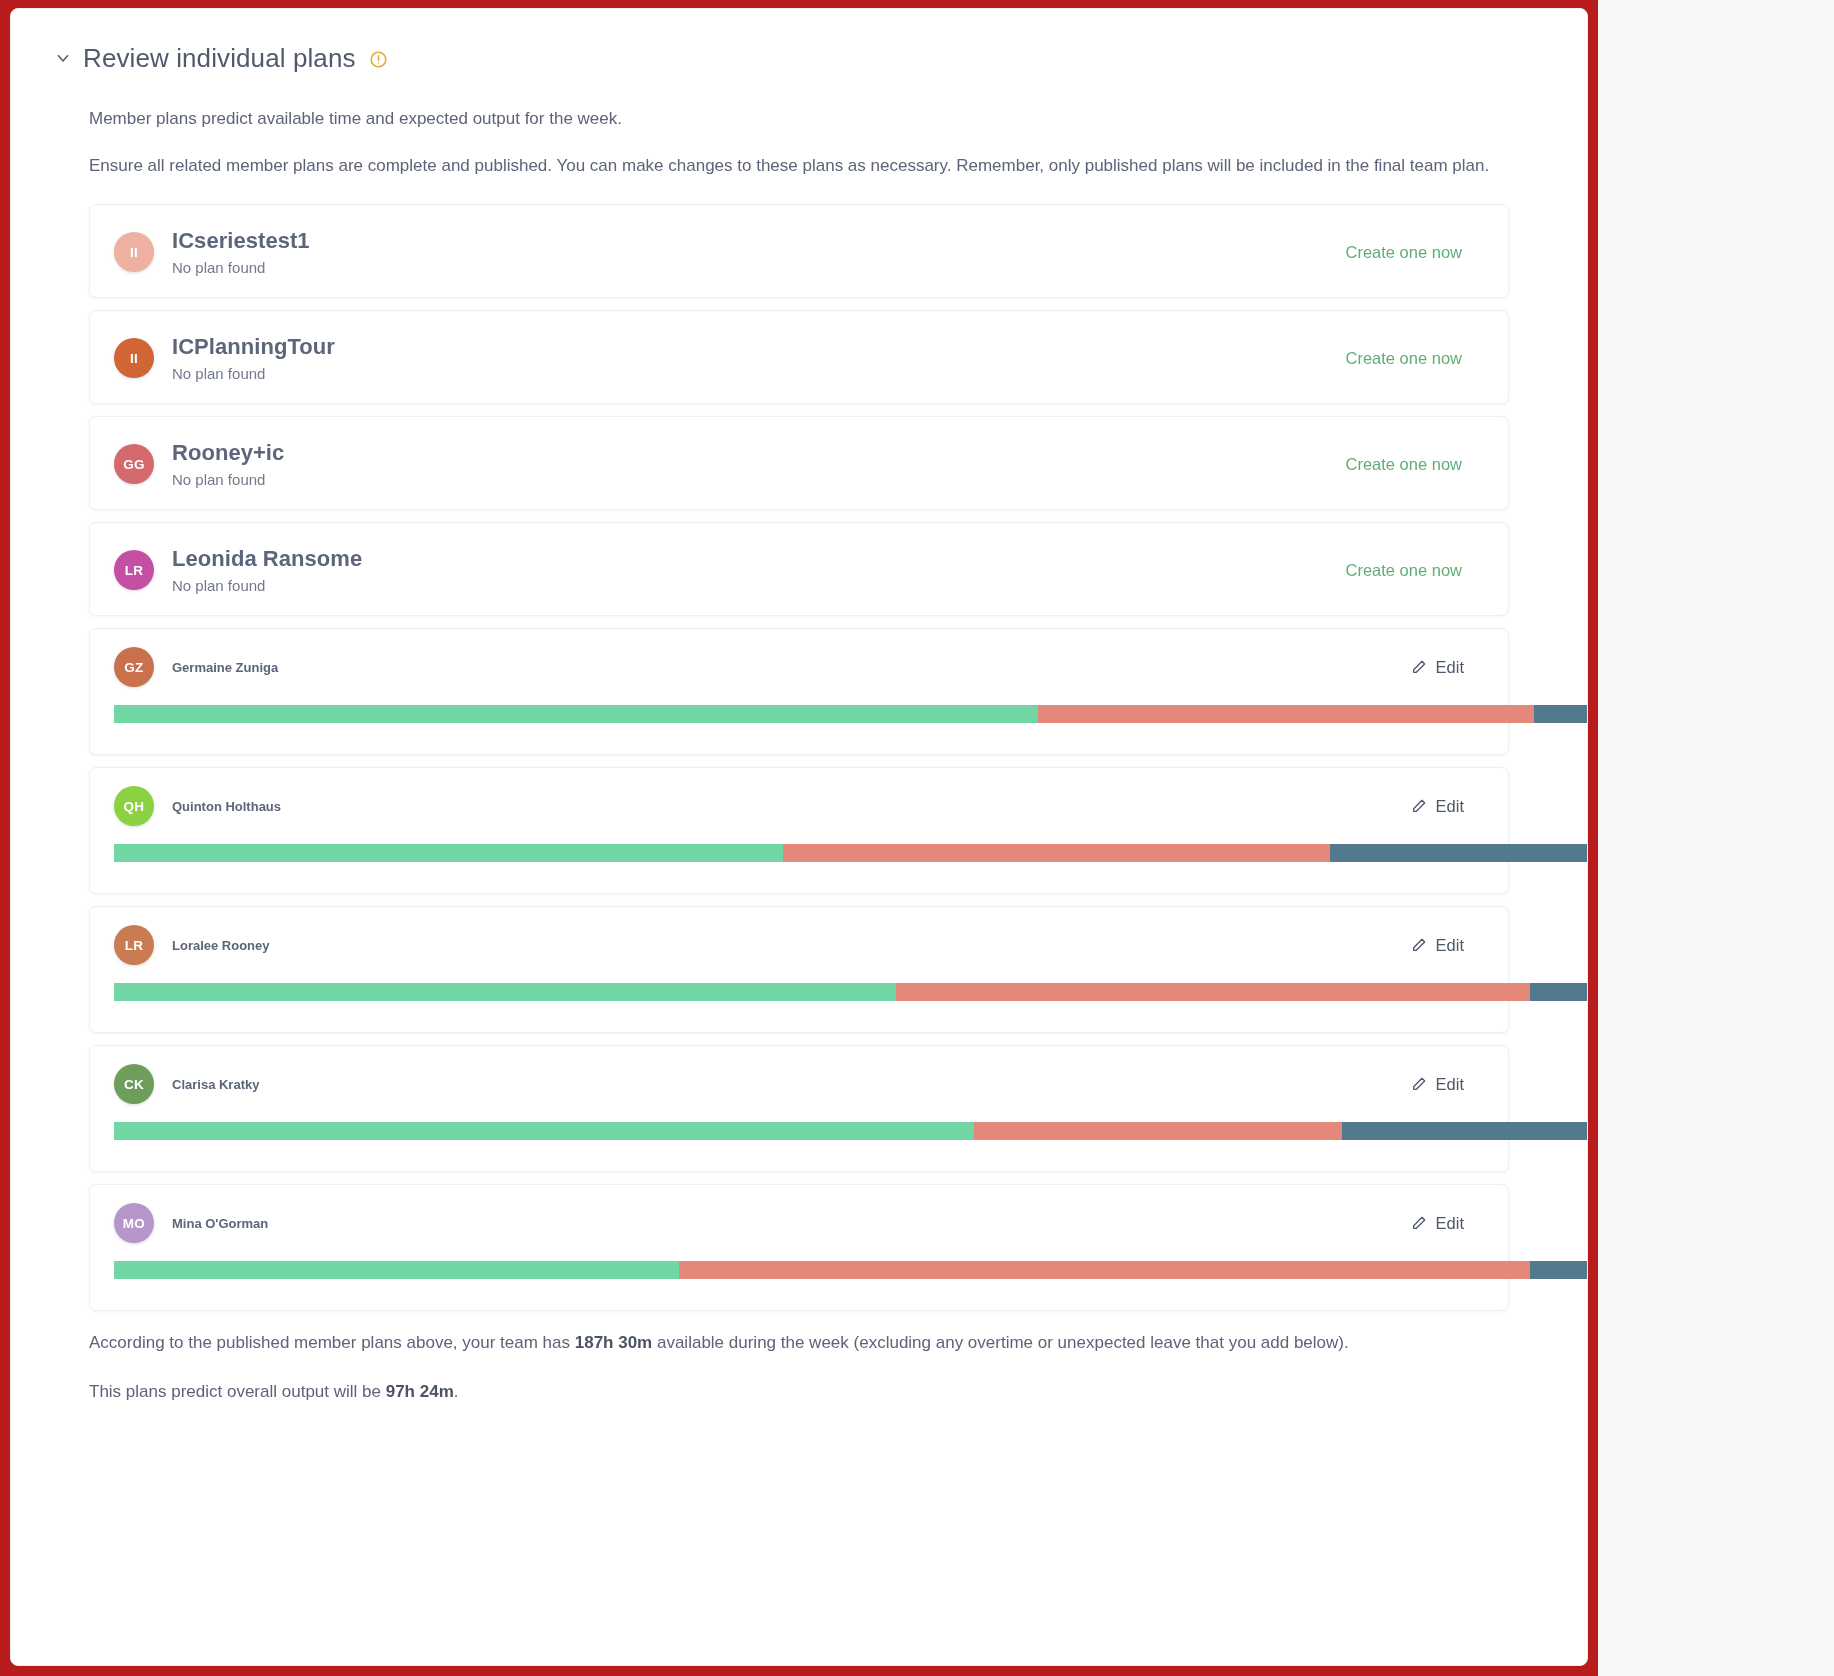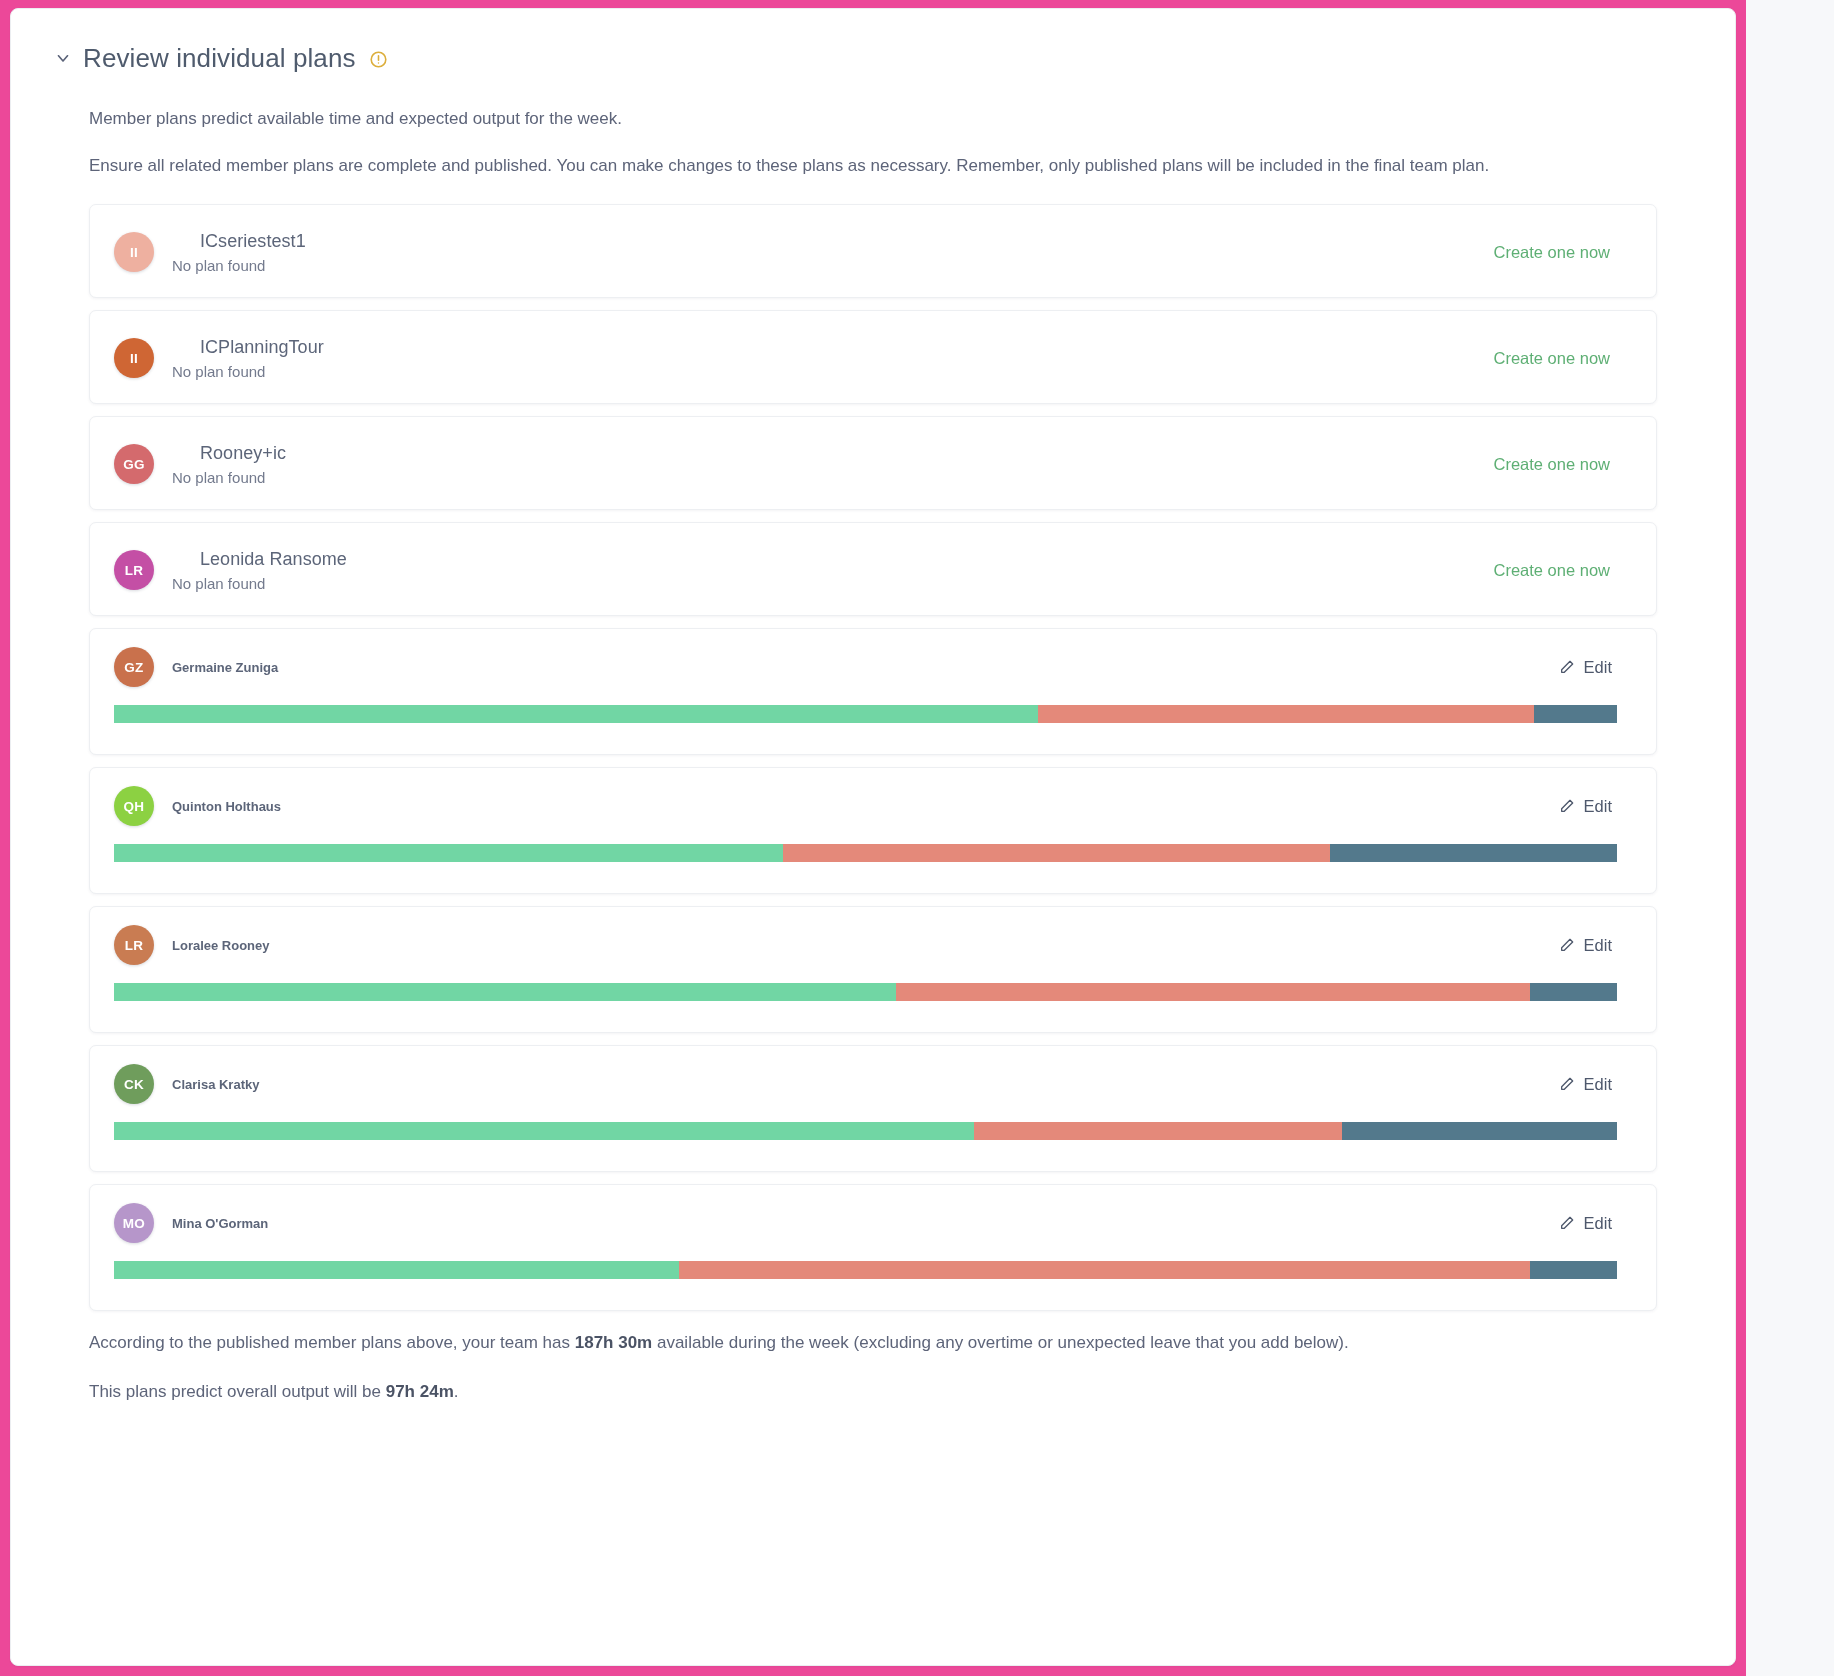--- a/index.html
+++ b/index.html
@@ -5,24 +5,24 @@
   * { box-sizing: border-box; margin: 0; padding: 0; }
 
   html, body {
     width: 1834px;
     height: 1676px;
     background: #f7f8fa;
     font-family: "Liberation Sans", sans-serif;
   }
 
   .page {
-    width: 1746px;
+    width: 1598px;
     height: 1676px;
     padding: 8px 10px 10px 10px;
-    background: #ec4899;
+    background: #b91c1c;
   }
 
   .panel {
     background: #ffffff;
     border-radius: 8px;
     border: 1px solid #eceef1;
     box-shadow: 0 1px 2px rgba(30,40,60,0.05);
     width: 100%;
     height: 100%;
     padding: 26px 78px 0 78px;
@@ -112,25 +112,24 @@
   }
 
   .member-meta {
     margin-left: 18px;
     display: flex;
     flex-direction: column;
     justify-content: center;
     gap: 5px;
   }
   .member-name {
-    font-size: 18px;
-    font-weight: 400;
+    font-size: 22px;
+    font-weight: 700;
     color: #5c6579;
     letter-spacing: .05px;
-    margin-left: 28px;
   }
   .member-sub {
     font-size: 15px;
     color: #737a8d;
     font-weight: 400;
   }
 
   .member-name-inline {
     margin-left: 18px;
     font-size: 13px;

